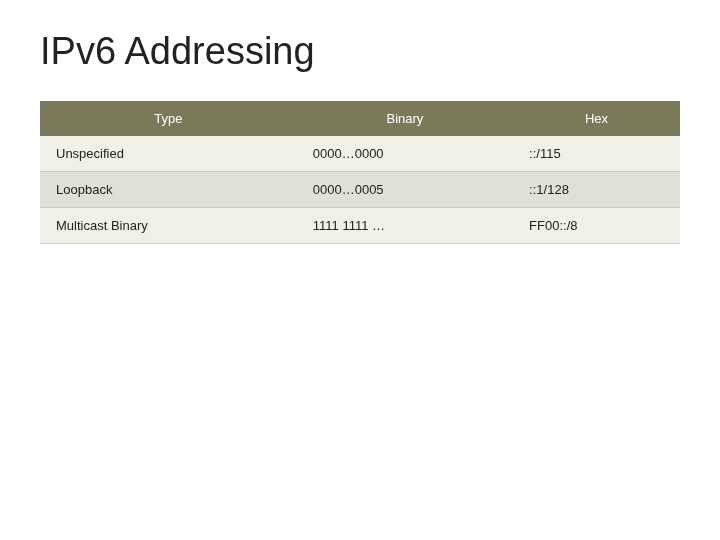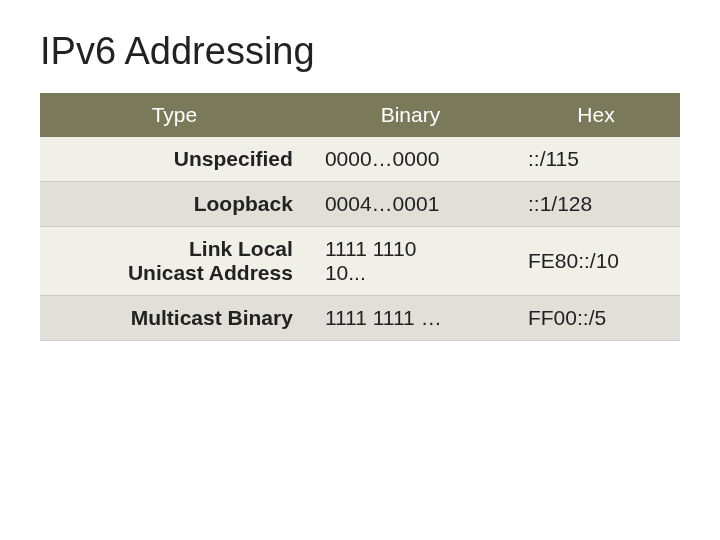--- a/index.html
+++ b/index.html
@@ -13,27 +13,27 @@
     }
 
     .page {
       padding: 30px 40px 30px 40px;
     }
 
     h1 {
       font-size: 38px;
       font-weight: normal;
       color: #222;
-      margin-bottom: 20px;
+      margin-bottom: 28px;
     }
 
     table {
       width: 100%;
       border-collapse: collapse;
-      font-size: 21px;
+      font-size: 13px;
     }
 
     thead tr {
       background-color: #7a7a5a;
       color: #ffffff;
     }
 
     thead th {
       padding: 10px 16px;
       text-align: center;
@@ -52,22 +52,21 @@
       background-color: #e0e0d8;
     }
 
     tbody td {
       padding: 10px 16px;
       vertical-align: middle;
       color: #222;
     }
 
     tbody td:first-child {
-      text-align: right;
-      font-weight: bold;
+      text-align: left;
     }
   </style>
 </head>
 <body>
 
 <div class="page">
   <h1>IPv6 Addressing</h1>
 
   <table>
     <thead>
@@ -80,32 +79,27 @@
     <tbody>
 
       <tr>
         <td>Unspecified</td>
         <td>0000…0000</td>
         <td>::/115</td>
       </tr>
 
       <tr>
         <td>Loopback</td>
-        <td>0004…0001</td>
+        <td>0000…0005</td>
         <td>::1/128</td>
       </tr>
 
 
-      <tr>
-        <td>Link Local<br>Unicast Address</td>
-        <td>1111 1110<br>10...</td>
-        <td>FE80::/10</td>
-      </tr>
 
 
       <tr>
         <td>Multicast Binary</td>
         <td>1111 1111 …</td>
-        <td>FF00::/5</td>
+        <td>FF00::/8</td>
       </tr>
     </tbody>
   </table>
 </div>
 
 </body></html>

